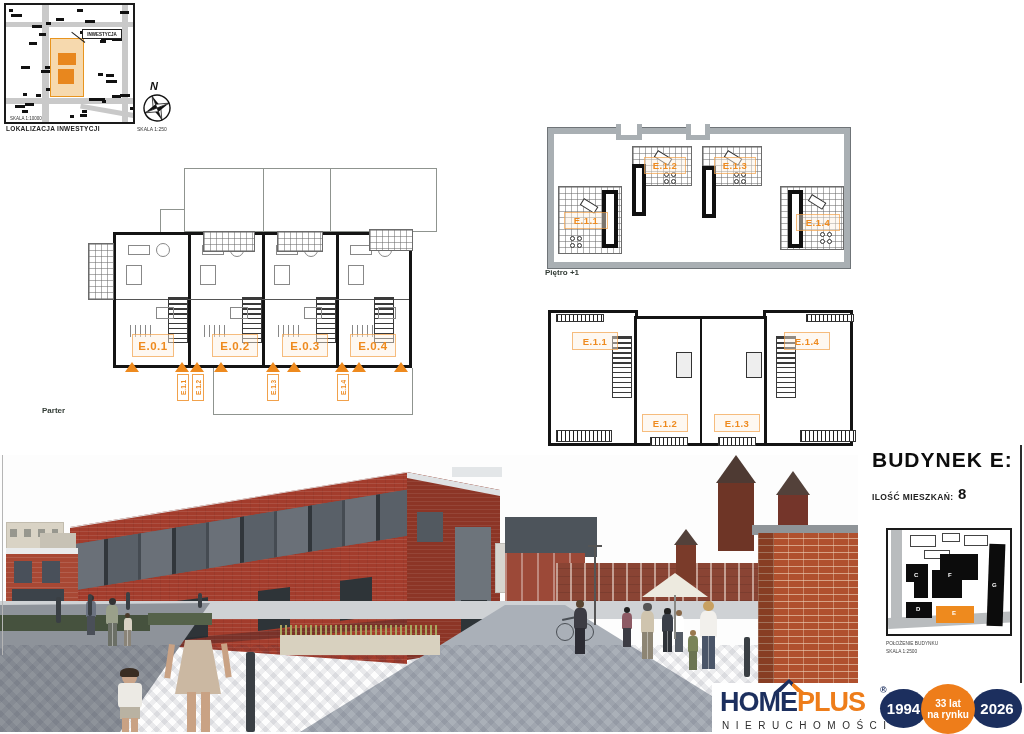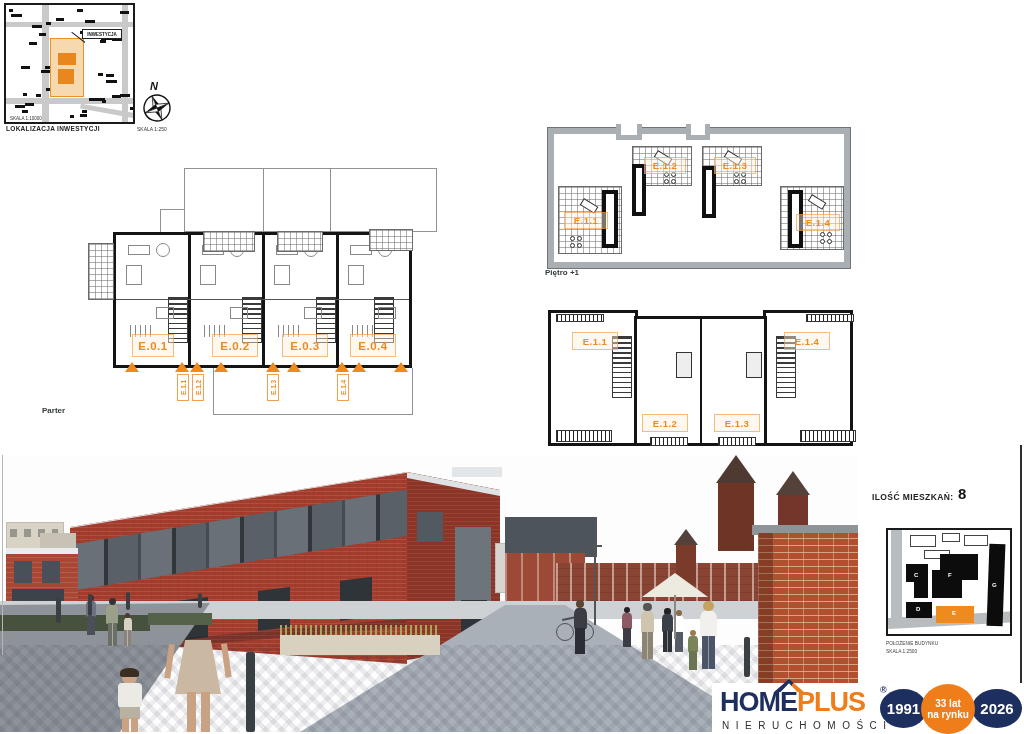--- a/index.html
+++ b/index.html
@@ -248,20 +248,21 @@
   <div class="bstripe" style="left:718px;top:437px;width:38px;height:9px;"></div>
   <div class="bstripe" style="left:556px;top:314px;width:48px;height:8px;"></div>
   <div class="bstripe" style="left:806px;top:314px;width:48px;height:8px;"></div>
   <div class="ulabel" style="left:572px;top:332px;width:46px;height:18px;font-size:9.5px;">E.1.1</div>
   <div class="ulabel" style="left:784px;top:332px;width:46px;height:18px;font-size:9.5px;">E.1.4</div>
   <div class="ulabel" style="left:642px;top:414px;width:46px;height:18px;font-size:9.5px;">E.1.2</div>
   <div class="ulabel" style="left:714px;top:414px;width:46px;height:18px;font-size:9.5px;">E.1.3</div>
   <div class="plan-label" style="left:549px;top:460px;">Piętro +1</div>
 
   <div class="abs" style="left:1020px;top:445px;width:2px;height:243px;background:#2d2d2d;"></div>
+  <div class="budynek-title" style="left:872px;top:448px;">BUDYNEK E:</div>
   <div class="abs" style="left:872px;top:492px;font-size:8.5px;font-weight:bold;color:#222;letter-spacing:.4px;">ILOŚĆ MIESZKAŃ:</div>
   <div class="abs" style="left:958px;top:485px;font-size:15px;font-weight:bold;color:#111;">8</div>
 
   <div class="minimap" style="left:886px;top:528px;width:126px;height:108px;">
     <div class="locroad" style="left:3px;top:0;width:11px;height:90px;background:#b9bcbe;"></div>
     <div class="locroad" style="left:0;top:88px;width:126px;height:11px;background:#b9bcbe;transform:rotate(-3deg);transform-origin:left center;"></div>
     <div class="mm-outline" style="left:22px;top:5px;width:26px;height:12px;"></div>
     <div class="mm-outline" style="left:54px;top:3px;width:18px;height:9px;"></div>
     <div class="mm-outline" style="left:76px;top:5px;width:24px;height:11px;"></div>
     <div class="mm-outline" style="left:36px;top:20px;width:26px;height:9px;"></div>
@@ -417,20 +418,20 @@
     </div>
   <div class="abs" style="left:2px;top:455px;width:1px;height:200px;background:#b5b5b5;"></div>
 
   <div class="logo">
     <div class="logo-name">
       <span style="color:#1c2f5e;">HOME</span><span style="color:#ee7d1a;">PLUS</span>
     </div>
     <div class="abs" style="left:62px;top:-4px;width:30px;height:13px;clip-path:polygon(0 100%,50% 0,100% 100%,78% 100%,50% 32%,22% 100%);background:linear-gradient(100deg,#1c2f5e 60%,#ee7d1a 60%);"></div>
     <div class="abs" style="left:168px;top:2px;font-size:9px;color:#1c2f5e;font-weight:bold;">®</div>
     <div class="logo-sub">NIERUCHOMOŚCI</div>
-    <div class="oval" style="left:168px;top:6px;width:47px;height:39px;background:#1c2f5e;font-size:15px;">1991</div>
+    <div class="oval" style="left:168px;top:6px;width:47px;height:39px;background:#1c2f5e;font-size:15px;">1994</div>
     <div class="oval" style="left:260px;top:6px;width:50px;height:39px;background:#1c2f5e;font-size:15px;">2026</div>
     <div class="oval" style="left:209px;top:1px;width:54px;height:50px;background:#ee7d1a;z-index:5;flex-direction:column;line-height:1.1;">
       <span style="font-size:10px;">33 lat</span>
       <span style="font-size:10px;">na rynku</span>
     </div>
   </div>
 </div>
 
 </body></html>

